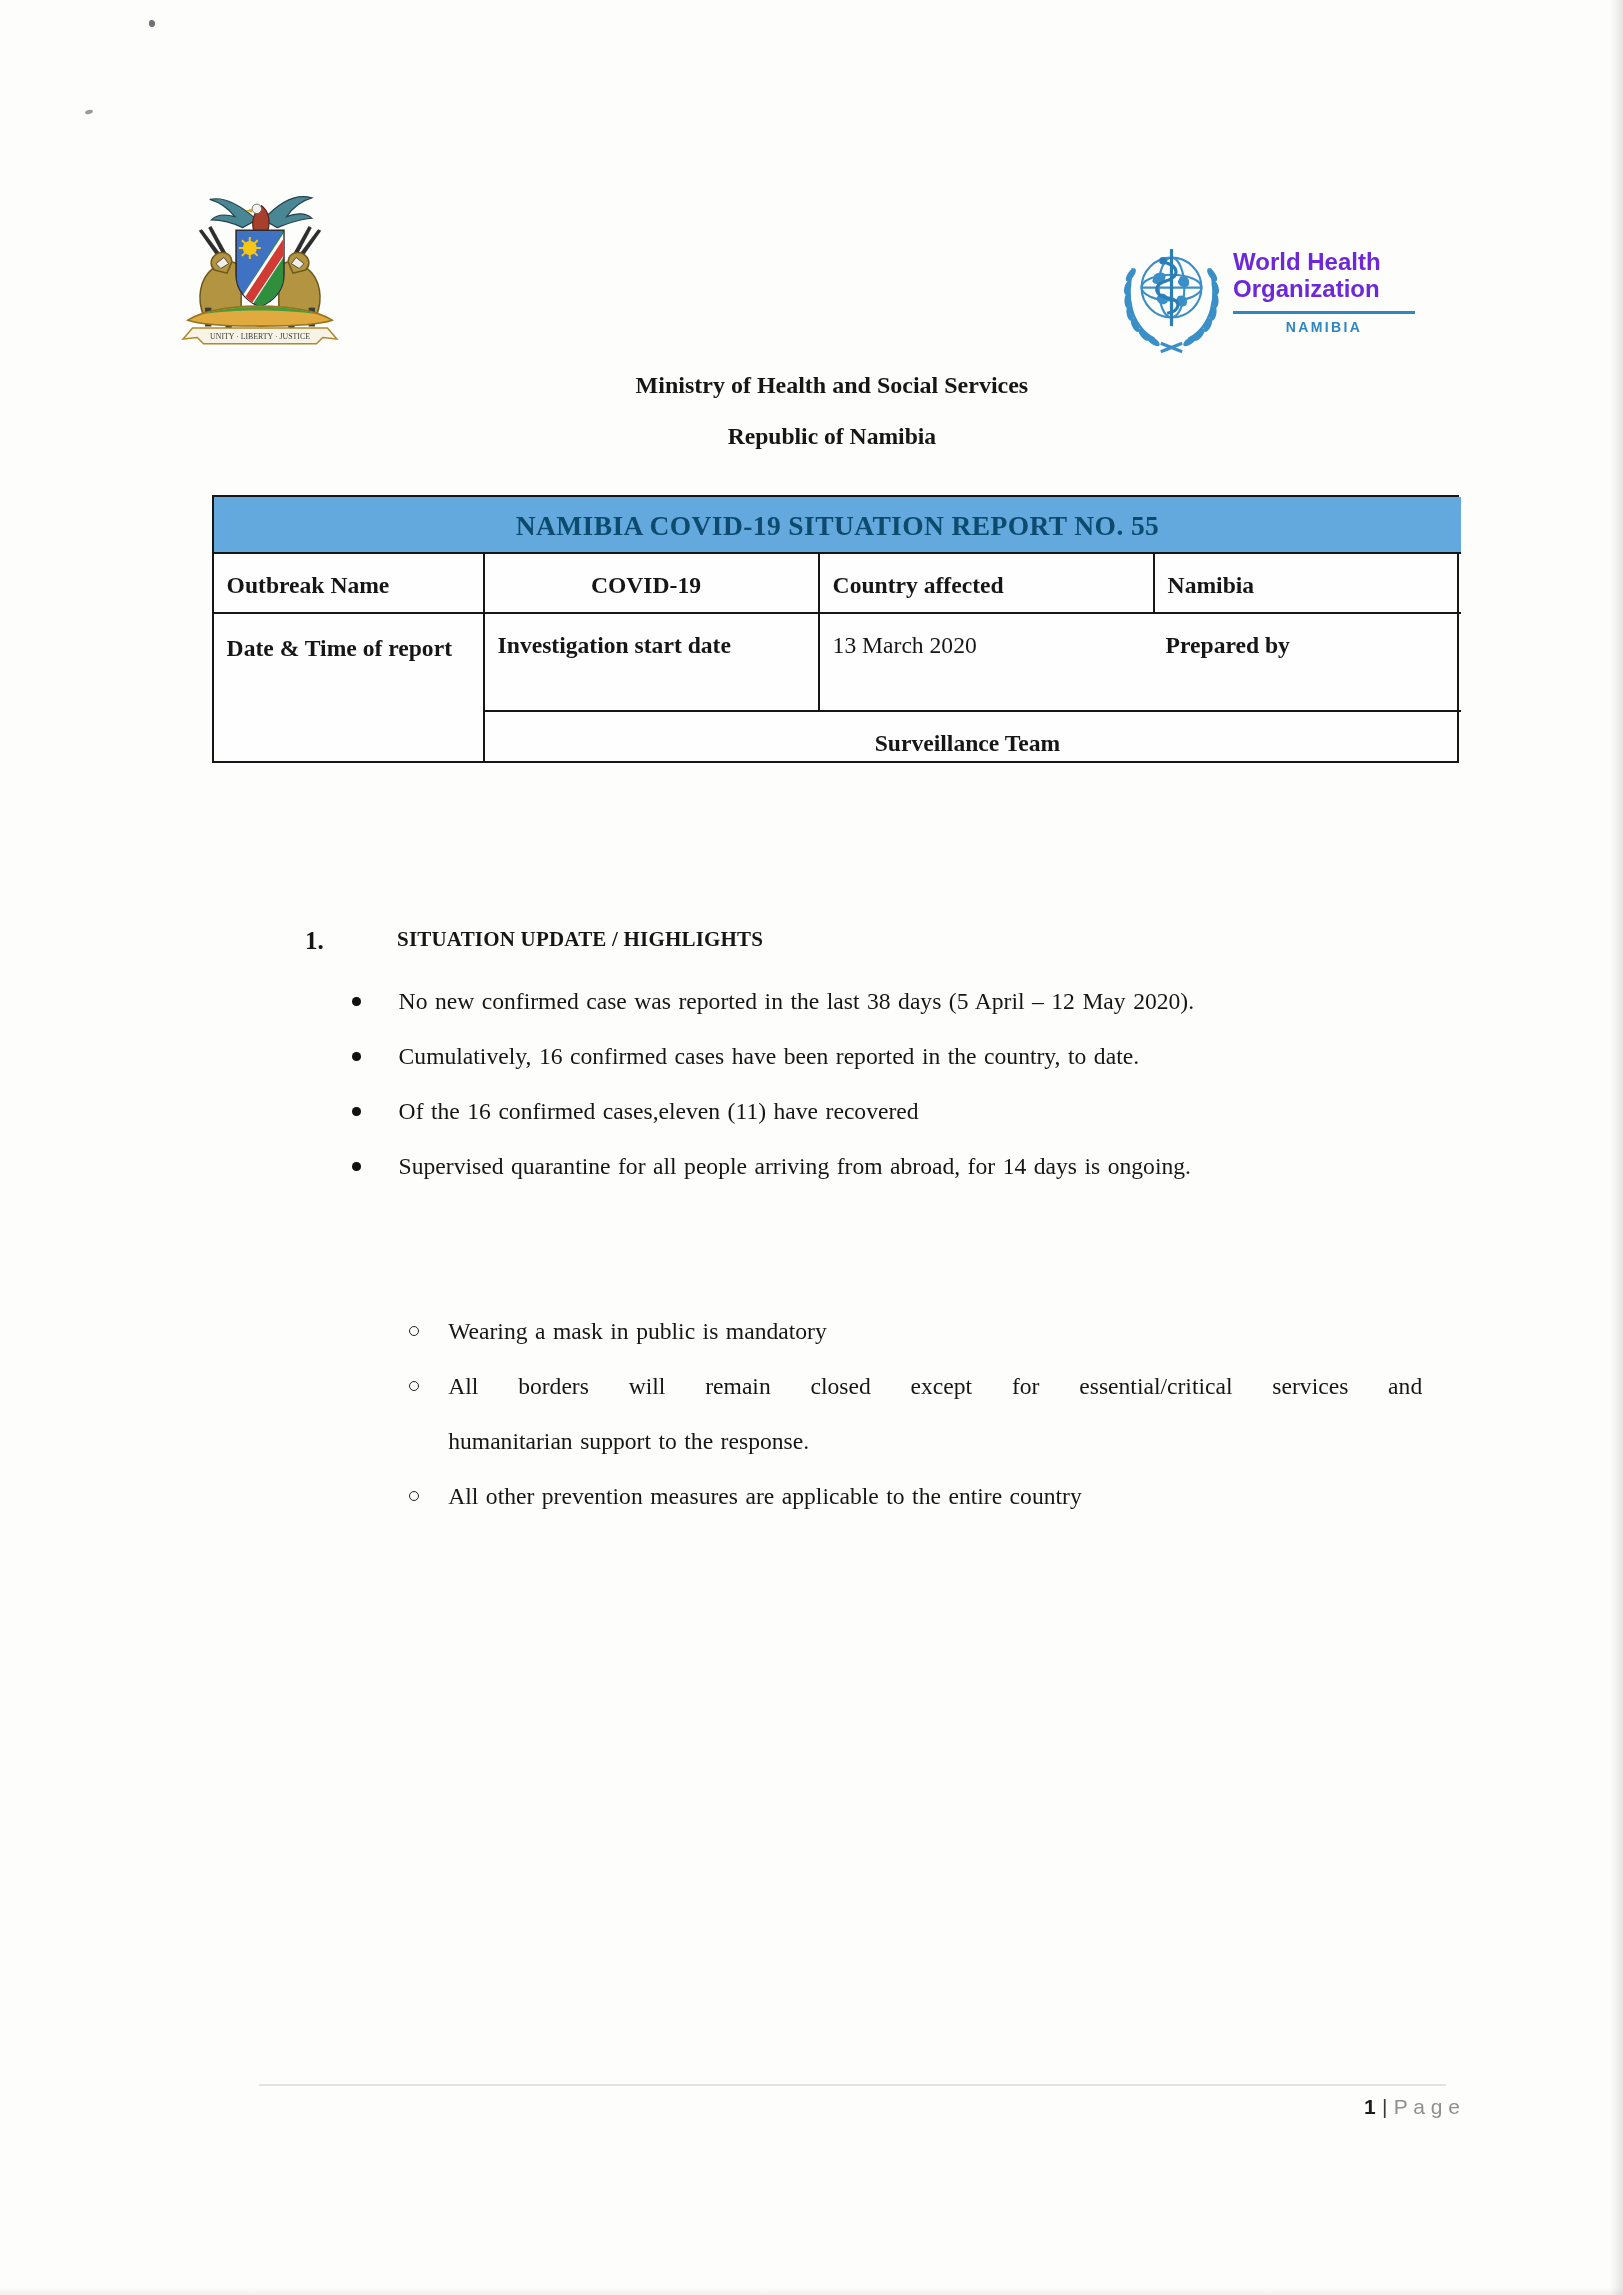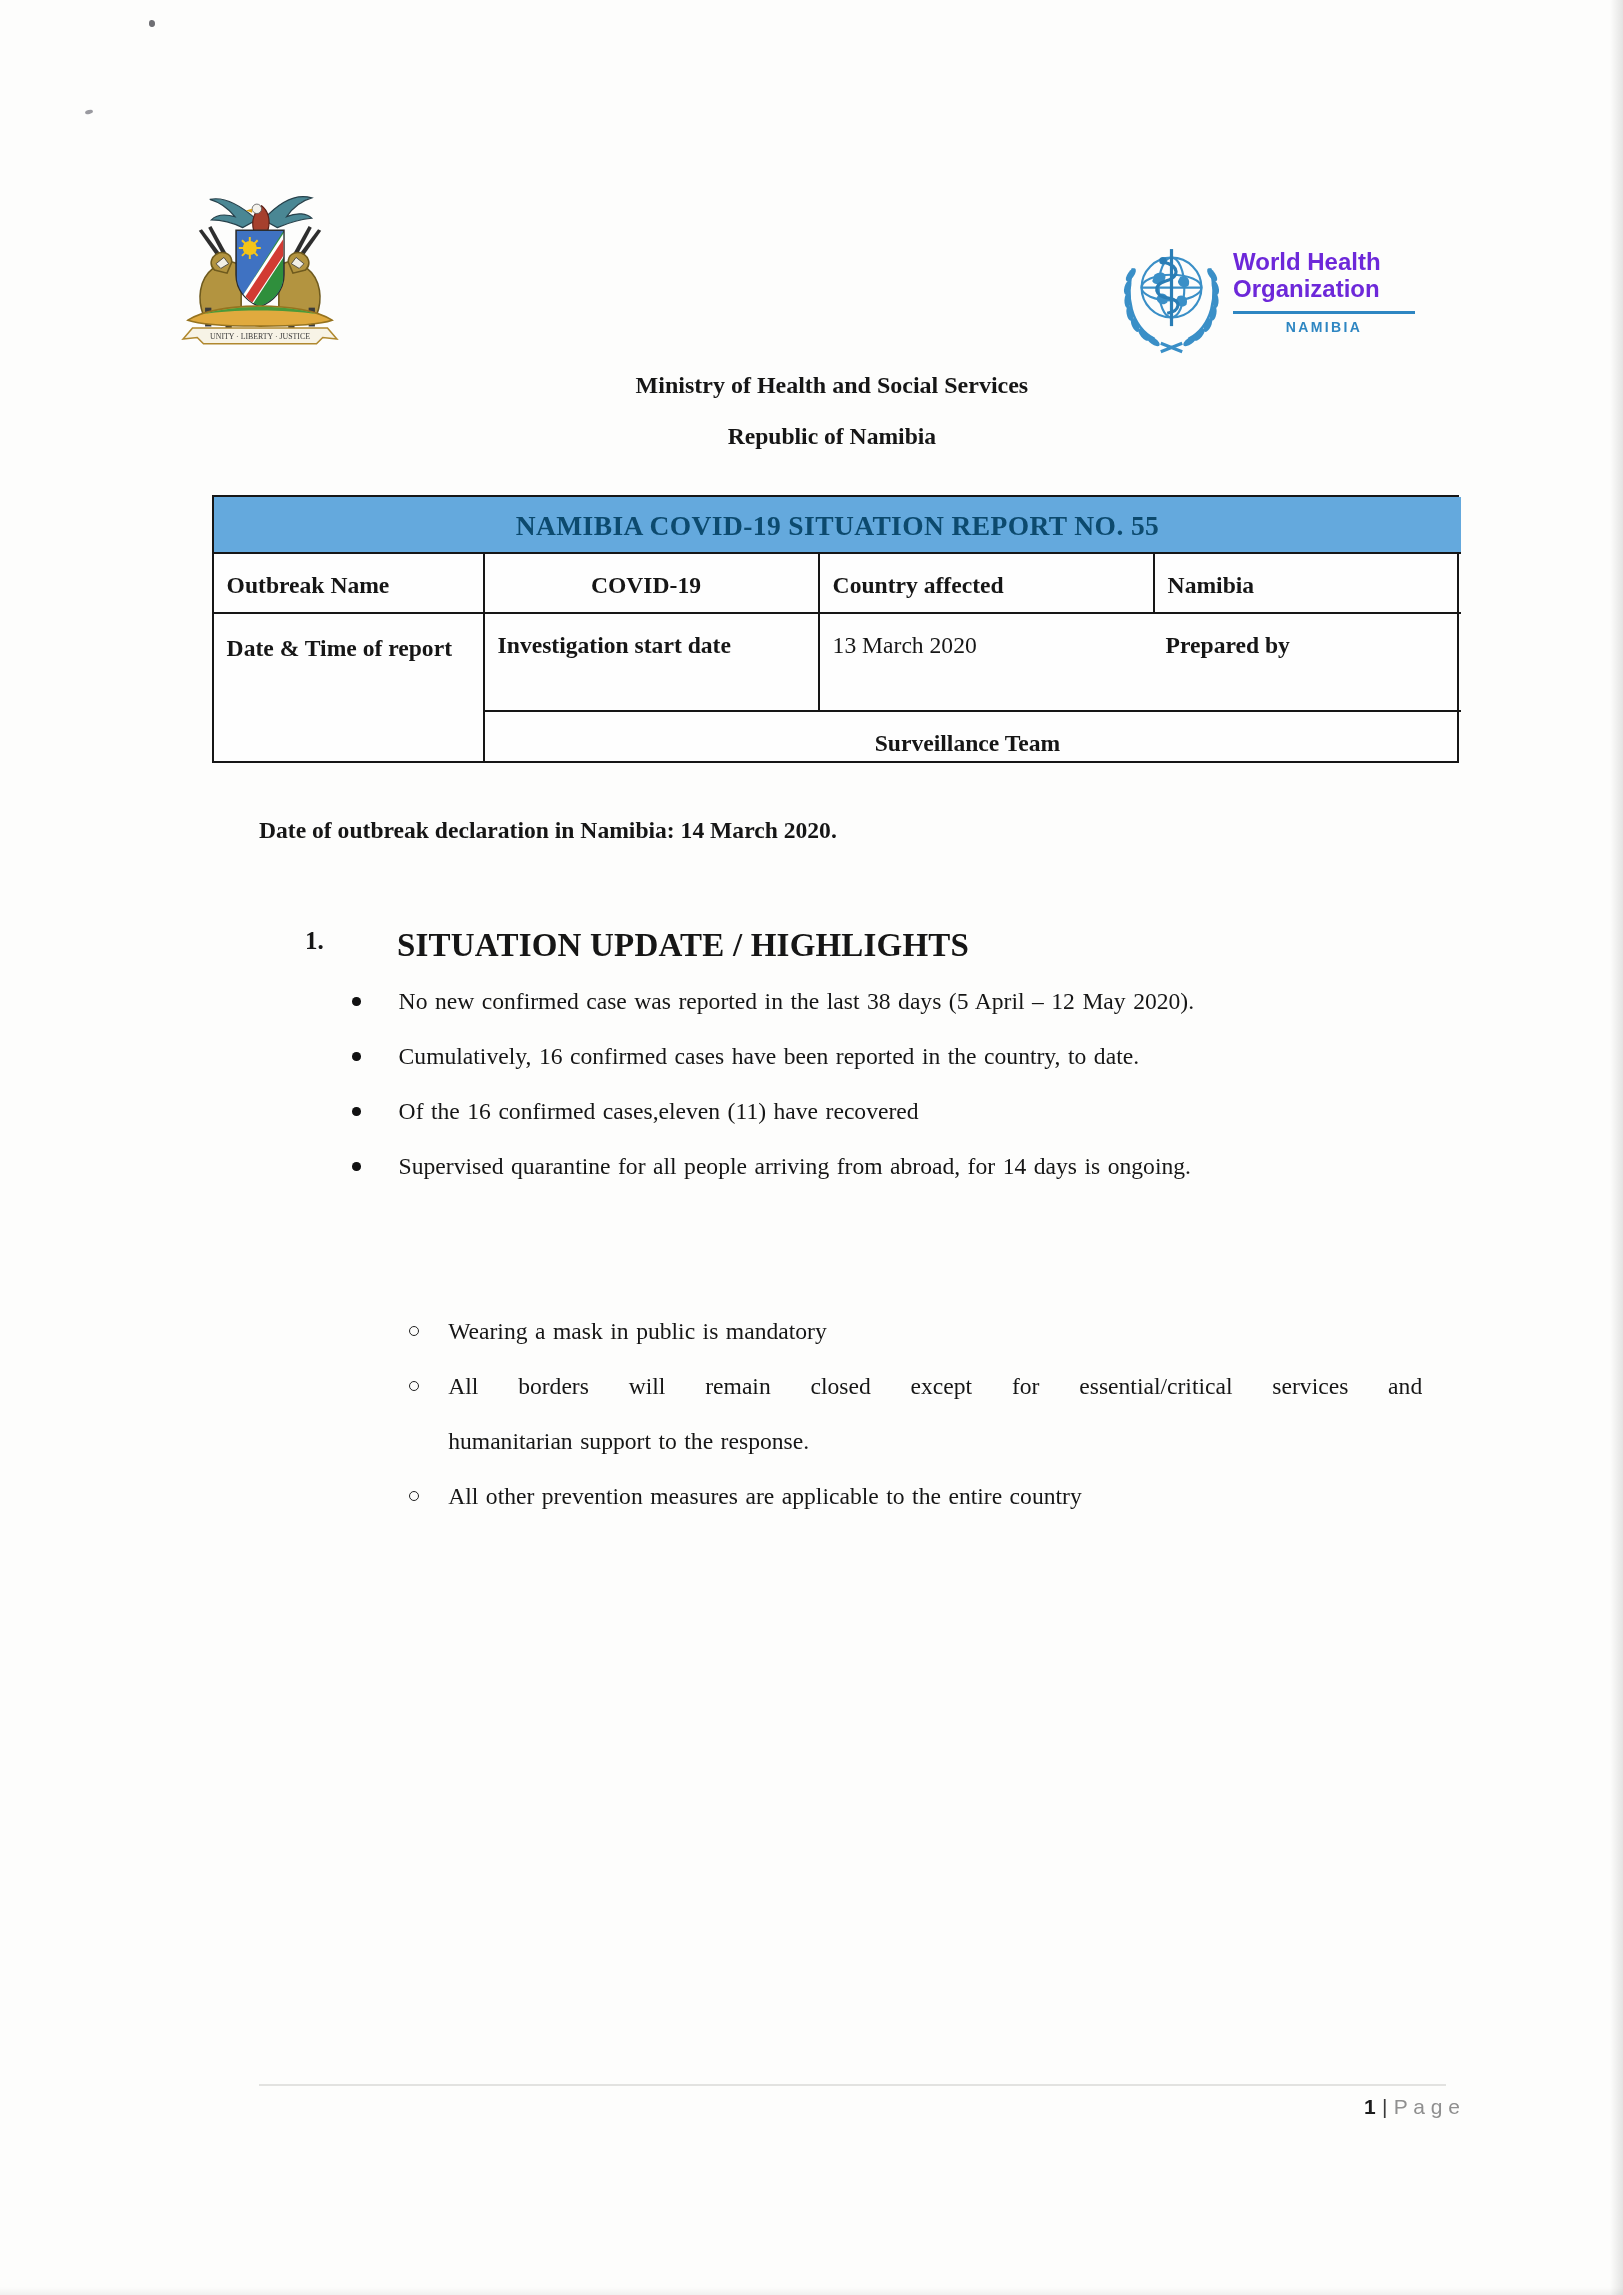--- a/index.html
+++ b/index.html
@@ -53,21 +53,21 @@
   .lbl.two-line{line-height:52px;}
   .val-bi{font-weight:bold;line-height:46px;text-align:center;}
   .val-b{font-weight:bold;line-height:46px;}
   .val-r{font-weight:normal;line-height:46px;}
   .span3{grid-column:2 / 5;}
 
   
   .declaration{position:absolute;left:259px;top:817px;width:1178px;
     font-weight:bold;font-size:23.6px;}
   .sec-num{position:absolute;left:305px;top:927px;font-weight:bold;font-size:25px;}
-  .sec-title{position:absolute;left:397px;top:927px;font-weight:bold;font-size:33px;letter-spacing:0.2px;}
+  .sec-title{position:absolute;left:397px;top:927px;font-weight:bold;font-size:21px;letter-spacing:0.2px;}
 
   .bullet-row{position:absolute;left:352px;width:1076px;display:flex;align-items:flex-start;}
   .dot{flex:0 0 8.6px;width:8.6px;height:8.6px;border-radius:50%;background:#111;margin-top:23px;}
   .circ{flex:0 0 10.2px;width:10.2px;height:10.2px;border-radius:50%;border:1.6px solid #222;
     box-sizing:border-box;margin-top:22px;background:transparent;}
   .btext{margin-left:38px;font-size:23.6px;line-height:55px;width:1021px;word-spacing:1.6px;}
   .sub-row{left:409px;width:1021px;}
   .sub-row .btext{margin-left:29px;width:974px;}
   .jline{display:block;text-align:justify;text-align-last:justify;}
   .nline{display:block;text-align:left;}
@@ -203,21 +203,20 @@
     <div class="cell val-b">Namibia</div>
 
     <div class="cell first-col lbl two-line">Date &amp; Time of report</div>
     <div class="cell lbl">Investigation start date</div>
     <div class="cell val-r">13 March 2020</div>
 
     <div class="cell first-col lbl">Prepared by</div>
     <div class="cell val-bi span3">Surveillance Team</div>
   </div>
 
-  <div class="declaration">Date of outbreak declaration in Namibia: 14 March 2020.</div>
 
   <div class="sec-num">1.</div>
   <div class="sec-title">SITUATION UPDATE / HIGHLIGHTS</div>
 
   <div class="bullet-row" style="top:974px">
     <span class="dot"></span>
     <div class="btext">No new confirmed case was reported in the last 38 days (5 April – 12 May 2020).</div>
   </div>
   <div class="bullet-row" style="top:1029px">
     <span class="dot"></span>

